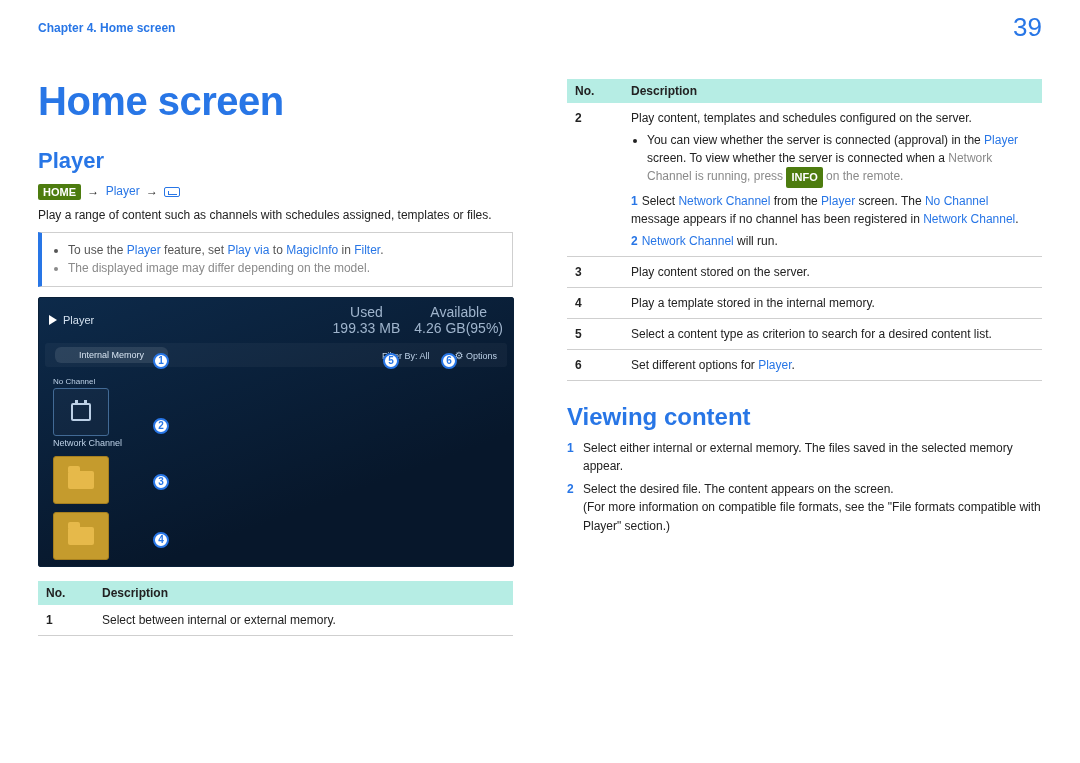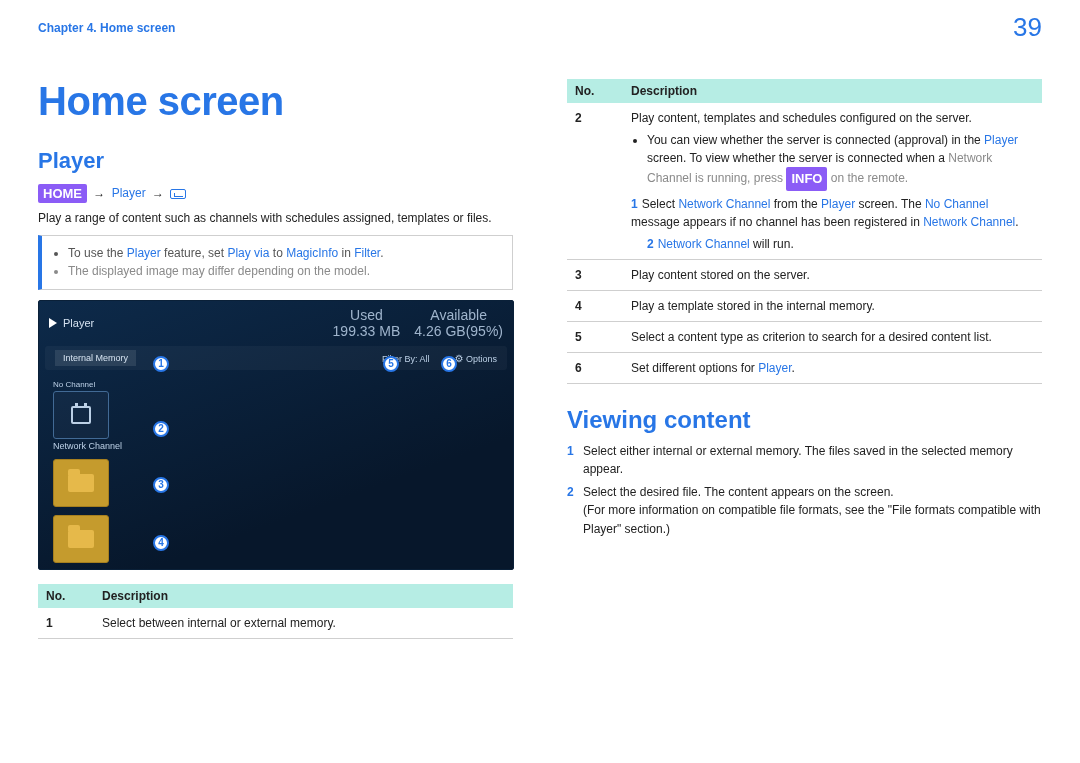--- a/index.html
+++ b/index.html
@@ -7,39 +7,39 @@
   .page { width: 1080px; height: 763px; padding: 12px 38px 20px 38px; position: relative; }
   .top-bar { display: flex; justify-content: space-between; align-items: center; margin-bottom: 36px; }
   .chapter { color: #2876e6; font-weight: bold; font-size: 12px; }
   .page-num { color: #2876e6; font-size: 26px; font-weight: 400; }
   .columns { display: flex; gap: 54px; }
   .col { flex: 1 1 0; min-width: 0; }
   h1.title { color: #2876e6; font-size: 40px; font-weight: 700; margin-bottom: 24px; letter-spacing: -0.5px; }
   h2.section { color: #2876e6; font-size: 22px; font-weight: 700; margin-bottom: 10px; }
   h2.section2 { color: #2876e6; font-size: 24px; font-weight: 700; margin: 22px 0 8px 0; }
   .breadcrumb { font-size: 12px; margin-bottom: 8px; }
-  .badge { display: inline-block; background: #8b5cf6; color: #fff; font-size: 13px; font-weight: bold; padding: 2px 5px; border-radius: 2px; vertical-align: middle; }
+  .badge { display: inline-block; background: #4d7c0f; color: #fff; font-size: 11px; font-weight: bold; padding: 2px 5px; border-radius: 2px; vertical-align: middle; }
   .arrow { color: #222; font-size: 12px; margin: 0 3px; }
   .accent { color: #2876e6; }
   .enter-icon { display:inline-block; width:16px; height:10px; border:1px solid #2876e6; border-radius:2px; vertical-align:middle; position:relative; }
   .enter-icon::after{content:"";position:absolute;left:3px;top:3px;width:8px;height:3px;border-left:1px solid #2876e6;border-bottom:1px solid #2876e6;}
   .intro { font-size: 12px; margin-bottom: 10px; }
   .note-box { border: 1px solid #cfcfcf; border-left: 4px solid #2876e6; padding: 8px 10px; font-size: 12px; color: #555; margin-bottom: 10px; }
   .note-box ul { list-style: disc; margin-left: 16px; }
   .note-box li { margin: 1px 0; line-height: 1.4; }
   .muted { color: #8a8a8a; }
   
   .shot { width: 476px; height: 270px; background: linear-gradient(160deg,#0d2a4a 0%, #07172b 70%); border:1px solid #0a2038; color:#d5e2f0; position:relative; font-size:10px; border-radius:2px; margin-bottom:14px; overflow:hidden;}
   .shot-top{display:flex;justify-content:space-between;align-items:center;padding:6px 10px;font-size:11px;}
   .shot-title{display:flex;align-items:center;gap:6px;}
   .play-tri{width:0;height:0;border-left:8px solid #fff;border-top:5px solid transparent;border-bottom:5px solid transparent;}
   .shot-stats{display:flex;gap:14px;font-size:14px;color:#9fb4cc;text-align:center;}
   .shot-stats div{line-height:1.2;}
   .shot-tabs{display:flex;justify-content:space-between;align-items:center;background:rgba(255,255,255,.04);padding:4px 10px;margin:0 6px;border-radius:3px;font-size:9px;}
-  .shot-tab-l{display:flex;align-items:center;gap:4px;background:rgba(255,255,255,.10);padding:3px 8px;border-radius:0;}
+  .shot-tab-l{display:flex;align-items:center;gap:4px;background:rgba(255,255,255,.10);padding:3px 24px;border-radius:6px;}
   .shot-tab-r{display:flex;align-items:flex-end;gap:25px;color:#bcd0e6;}
   .shot-body{display:flex;flex-direction:column;gap:8px;padding:10px 14px;}
   .tile{width:56px;height:48px;border:1px solid #426a95;border-radius:3px;display:flex;align-items:center;justify-content:center;background:rgba(255,255,255,.03);}
   .tile.folder{background:#c59b2d;border-color:#a67f1f;}
   .row{display:flex;flex-direction:column;gap:2px;}
   .row-label{font-size:9px;color:#bcd0e6;}
   .marker{position:absolute;width:16px;height:16px;border-radius:50%;background:#fff;border:2px solid #2876e6;color:#2876e6;font-size:10px;font-weight:bold;display:flex;align-items:center;justify-content:center;}
   .m1{top:55px;left:114px;} .m2{top:120px;left:114px;} .m3{top:176px;left:114px;} .m4{top:234px;left:114px;} .m5{top:55px;left:344px;} .m6{top:55px;left:402px;}
   .cal-ico{width:20px;height:18px;border:2px solid #bcd0e6;border-radius:2px;position:relative;}
   .cal-ico::before{content:"";position:absolute;top:-5px;left:2px;width:3px;height:5px;background:#bcd0e6;}
@@ -165,21 +165,21 @@
           <td>
             <span>Play content, templates and schedules configured on the server.</span>
             <ul>
               <li>
                 <span>You can view whether the server is connected (approval) in the </span><span class="accent">Player</span><span> screen. To view whether the server is connected when a </span><span class="muted">Network Channel is running, press </span><span class="badge">INFO</span><span class="muted"> on the remote.</span>
               </li>
             </ul>
             <div style="margin-top:4px;">
               <span class="sub-num">1</span><span>Select </span><span class="accent">Network Channel</span><span> from the </span><span class="accent">Player</span><span> screen. The </span><span class="accent">No Channel</span><span> message appears if no channel has been registered in </span><span class="accent">Network Channel</span><span>.</span>
             </div>
-            <div style="margin-top:4px;margin-left:16px;">
+            <div style="margin-top:4px;">
               <span class="sub-num">2</span><span class="accent">Network Channel</span><span> will run.</span>
             </div>
           </td>
         </tr>
         <tr>
           <td class="no">3</td>
           <td>Play content stored on the server.</td>
         </tr>
         <tr>
           <td class="no">4</td>

